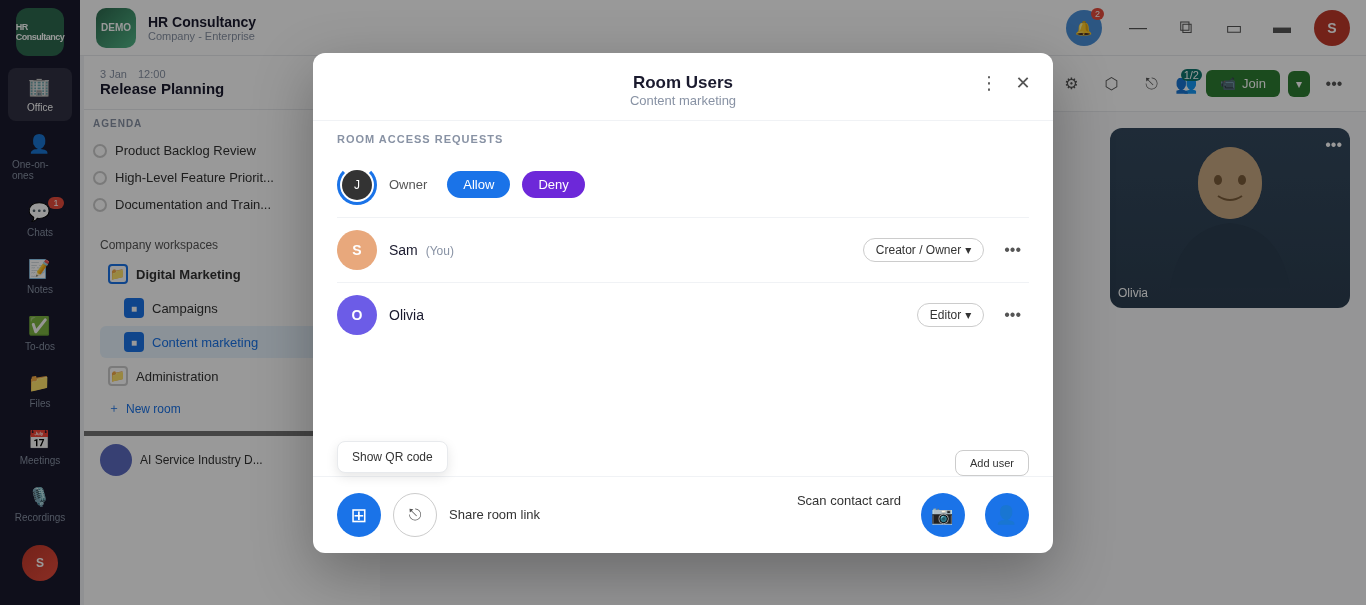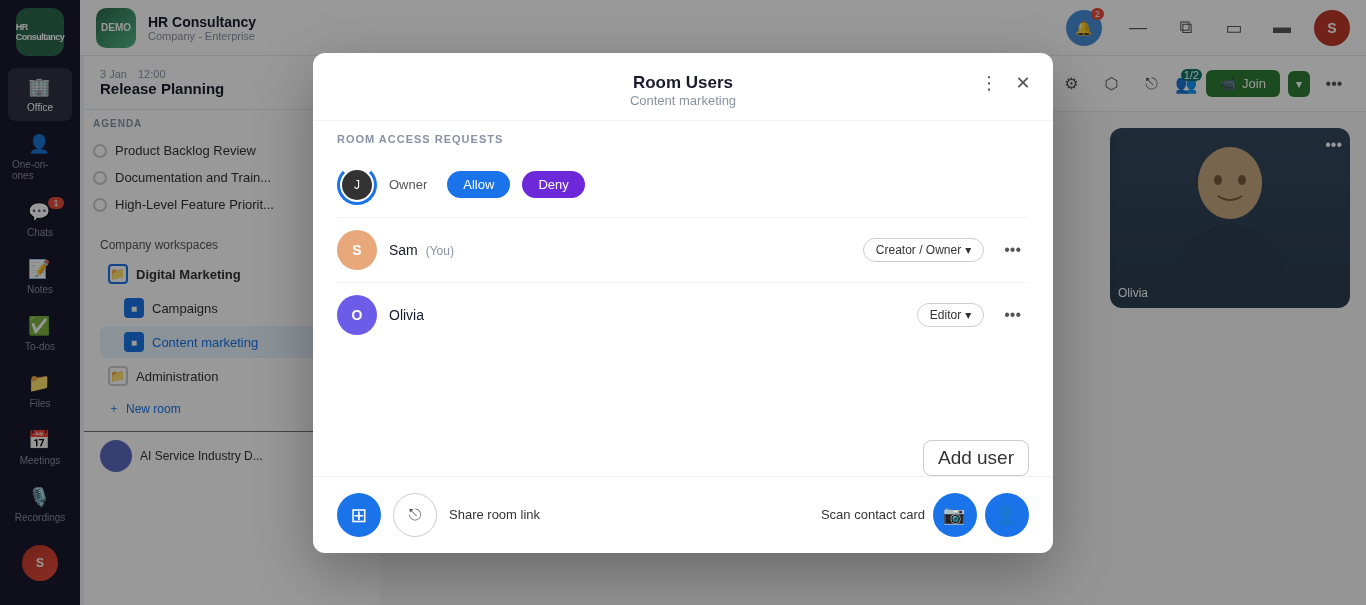--- a/index.html
+++ b/index.html
@@ -176,21 +176,21 @@
       border: 2px solid #ccc;
     }
     .new-room-btn {
       display: flex; align-items: center; gap: 6px;
       padding: 6px 8px; font-size: 12px; color: #1a73e8;
       cursor: pointer; border: none; background: none;
     }
     .ai-item {
       display: flex; align-items: center; gap: 8px;
       padding: 8px 16px; font-size: 12px; color: #333;
-      border-top: 1px solid #737373;
+      border-top: 5px solid #737373;
     }
     .ai-avatar {
       width: 32px; height: 32px;
       border-radius: 50%; background: #5c6bc0;
     }
 
     
     .right-panel {
       position: absolute;
       left: 380px; top: 56px;
@@ -358,26 +358,26 @@
     }
     .footer-btn.outline {
       background: white;
       border: 1px solid #ccc;
       color: #555;
     }
     .footer-text {
       font-size: 13px; color: #333;
       cursor: pointer;
     }
-    .footer-right { margin-left: auto; display: flex; align-items: center; gap: 8px; }
+    .footer-right { margin-left: auto; display: flex; gap: 20px; }
     .scan-text { font-size: 13px; color: #333; cursor: pointer; }
     .add-user-btn {
       background: none; border: 1px solid #ccc;
       border-radius: 8px; padding: 6px 14px;
-      font-size: 19px; cursor: pointer; color: #333; margin-top: 41px;
+      font-size: 11px; cursor: pointer; color: #333; margin-top: 41px;
     }
     .qr-tooltip {
       position: absolute;
       bottom: 80px; left: 24px;
       background: white;
       border: 1px solid #e8eaed;
       border-radius: 8px;
       padding: 8px 14px;
       font-size: 12px; color: #333;
       box-shadow: 0 4px 12px rgba(0,0,0,0.1);
@@ -456,25 +456,25 @@
     <div class="meeting-title">Release Planning</div>
   </div>
   <div class="agenda-section">
     <div class="agenda-label">AGENDA</div>
     <div class="agenda-item">
       <div class="agenda-dot"></div>
       <span>Product Backlog Review</span>
     </div>
     <div class="agenda-item">
       <div class="agenda-dot"></div>
-      <span>Documentation and Train...</span>
+      <span>High-Level Feature Priorit...</span>
     </div>
     <div class="agenda-item">
       <div class="agenda-dot"></div>
-      <span>High-Level Feature Priorit...</span>
+      <span>Documentation and Train...</span>
     </div>
   </div>
 
   <div class="workspace-section">
     <div class="workspace-label">
       <span>Company workspaces</span>
       <span>▾</span>
     </div>
     <div class="workspace-room">
       <div class="room-icon outline" style="border:2px solid #1a73e8; color:#1a73e8; font-size:12px;">📁</div>
@@ -602,20 +602,23 @@
     </div>
 
     <div style="flex:1;"></div>
 
     <div style="display:flex; justify-content:flex-end; padding: 8px 24px 0;">
       <button class="add-user-btn">Add user</button>
     </div>
 
     <div class="modal-footer" style="position:relative;">
 
+      <div class="qr-tooltip">
+        <span>Show QR code</span>
+      </div>
 
       <button class="footer-btn" style="font-size:20px;">⊞</button>
       <button class="footer-btn outline" style="font-size:16px;">⎋</button>
       <span class="footer-text">Share room link</span>
 
       <div class="footer-right">
         <span class="scan-text">Scan contact card</span>
         <button class="footer-btn" style="font-size:18px;">📷</button>
         <button class="footer-btn" style="font-size:18px;">👤</button>
       </div>

